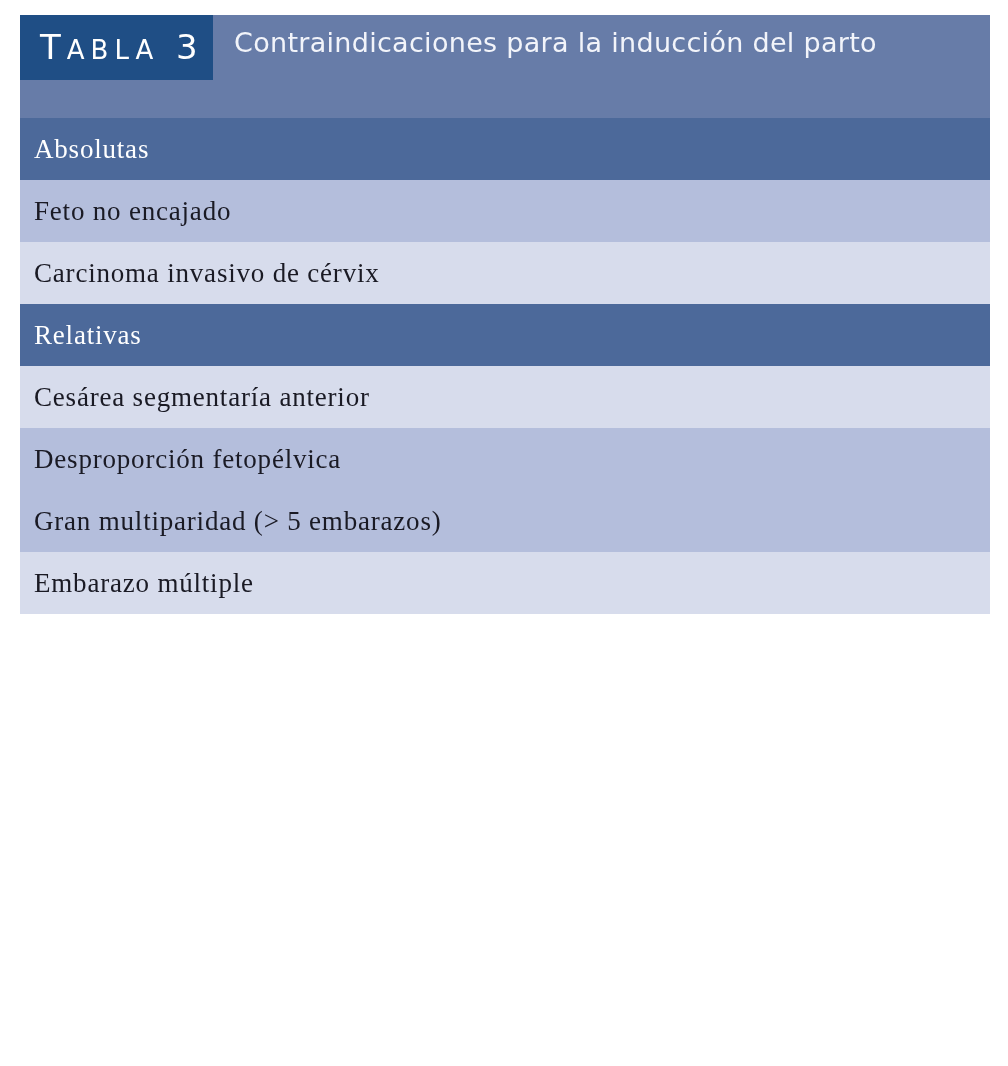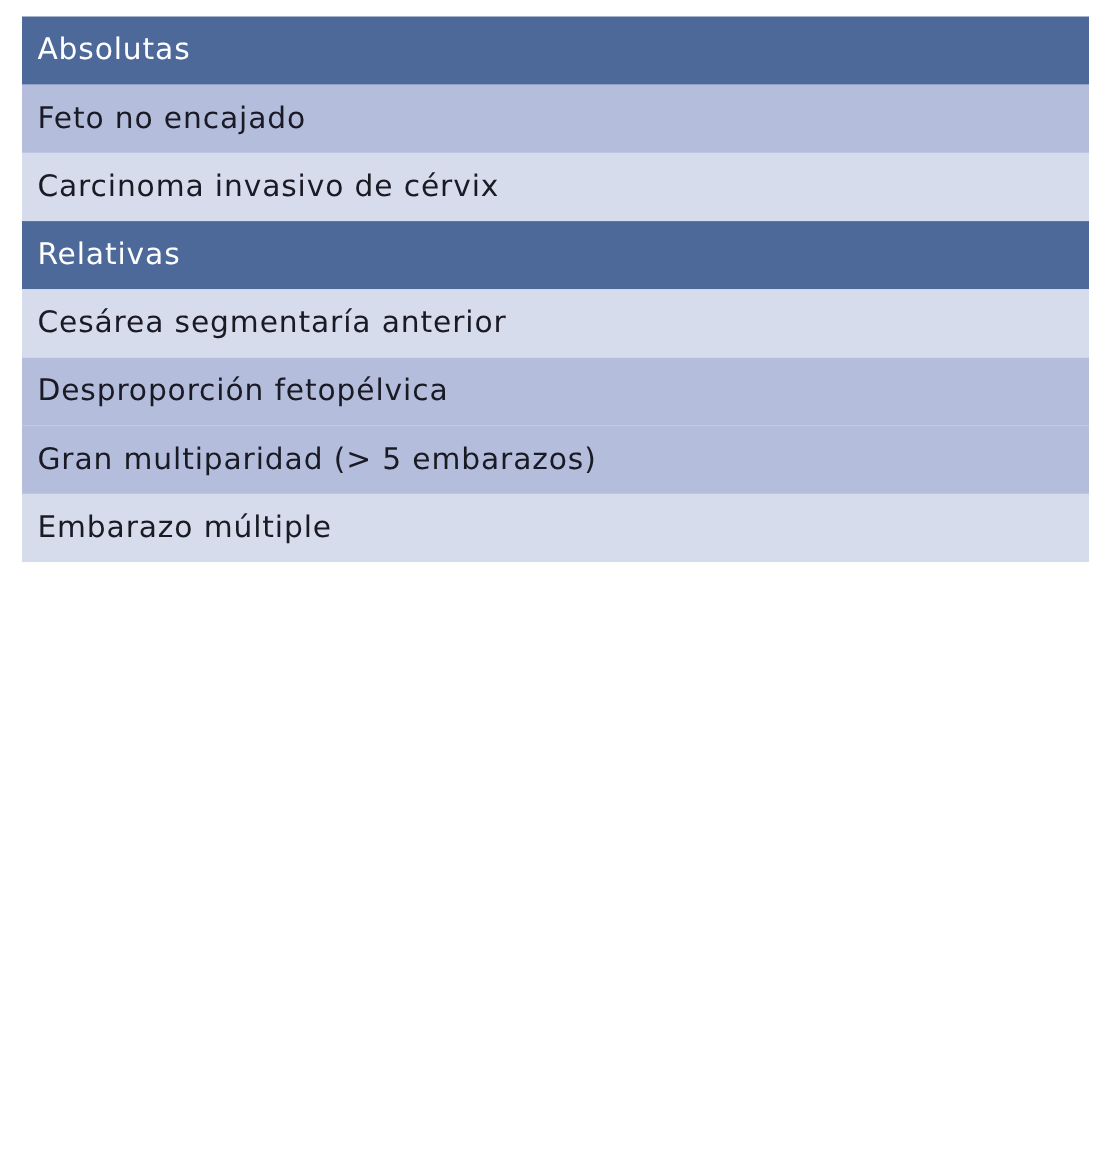--- a/index.html
+++ b/index.html
@@ -7,29 +7,33 @@
            font-family: "DejaVu Sans", sans-serif; }
     .table { position: absolute; left: 20px; top: 15px; width: 970px; }
     .header { position: relative; height: 103px; background: #677ca8; }
     .tag { position: absolute; left: 0; top: 0; width: 193px; height: 65px;
            background: #1f4e85; color: #fff; font-size: 34px; letter-spacing: 6px;
            line-height: 65px; padding-left: 20px; box-sizing: border-box; white-space: nowrap; }
     .tag .small { font-size: 26px; }
     .title { position: absolute; left: 214px; top: 8px; color: #f2f4fa; font-size: 27px;
              line-height: 40px; letter-spacing: 0.3px; white-space: nowrap; }
     .row { height: 62px; line-height: 62px; padding-left: 14px; font-size: 27px;
-           color: #1a1a24; white-space: nowrap; letter-spacing: 0.8px; box-sizing: border-box; }
+           color: #1a1a24; white-space: nowrap; letter-spacing: 0.8px; box-sizing: border-box; font-family: Liberation Serif, serif; }
     .row.section { background: #4c699a; color: #ffffff; }
     .row.odd { background: #b4bedc; }
     .row.even { background: #d7dcec; }
   </style>
 </head>
 <body>
 
 <div class="table">
+  <div class="header">
+    <div class="tag"><span>T</span><span class="small">ABLA</span> <span>3</span></div>
+    <div class="title">Contraindicaciones para la inducción del parto</div>
+  </div>
 
   <div class="row section">Absolutas</div>
   <div class="row odd">Feto no encajado</div>
   <div class="row even">Carcinoma invasivo de cérvix</div>
 
   <div class="row section">Relativas</div>
   <div class="row even">Cesárea segmentaría anterior</div>
   <div class="row odd">Desproporción fetopélvica</div>
   <div class="row odd">Gran multiparidad (&gt; 5 embarazos)</div>
   <div class="row even">Embarazo múltiple</div>

